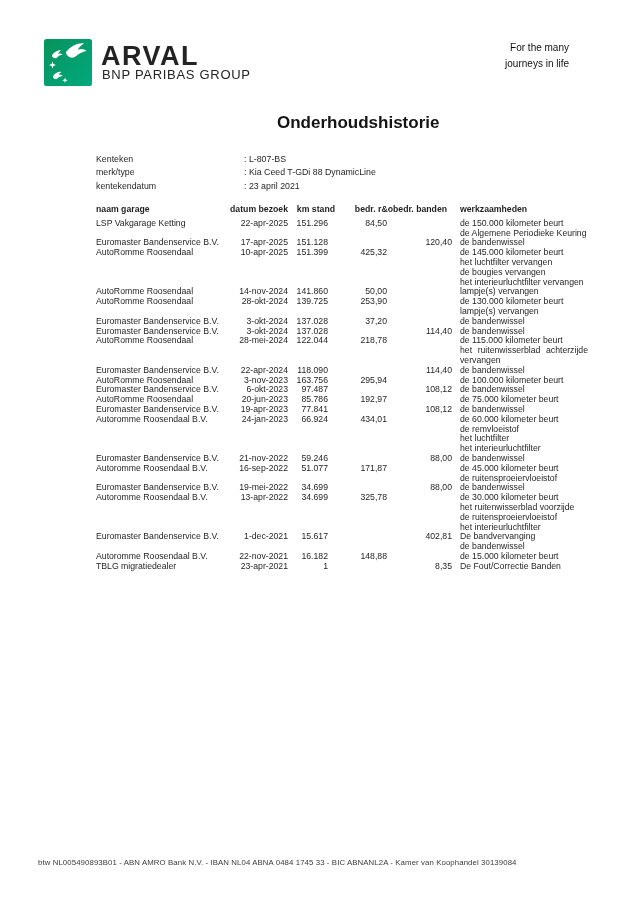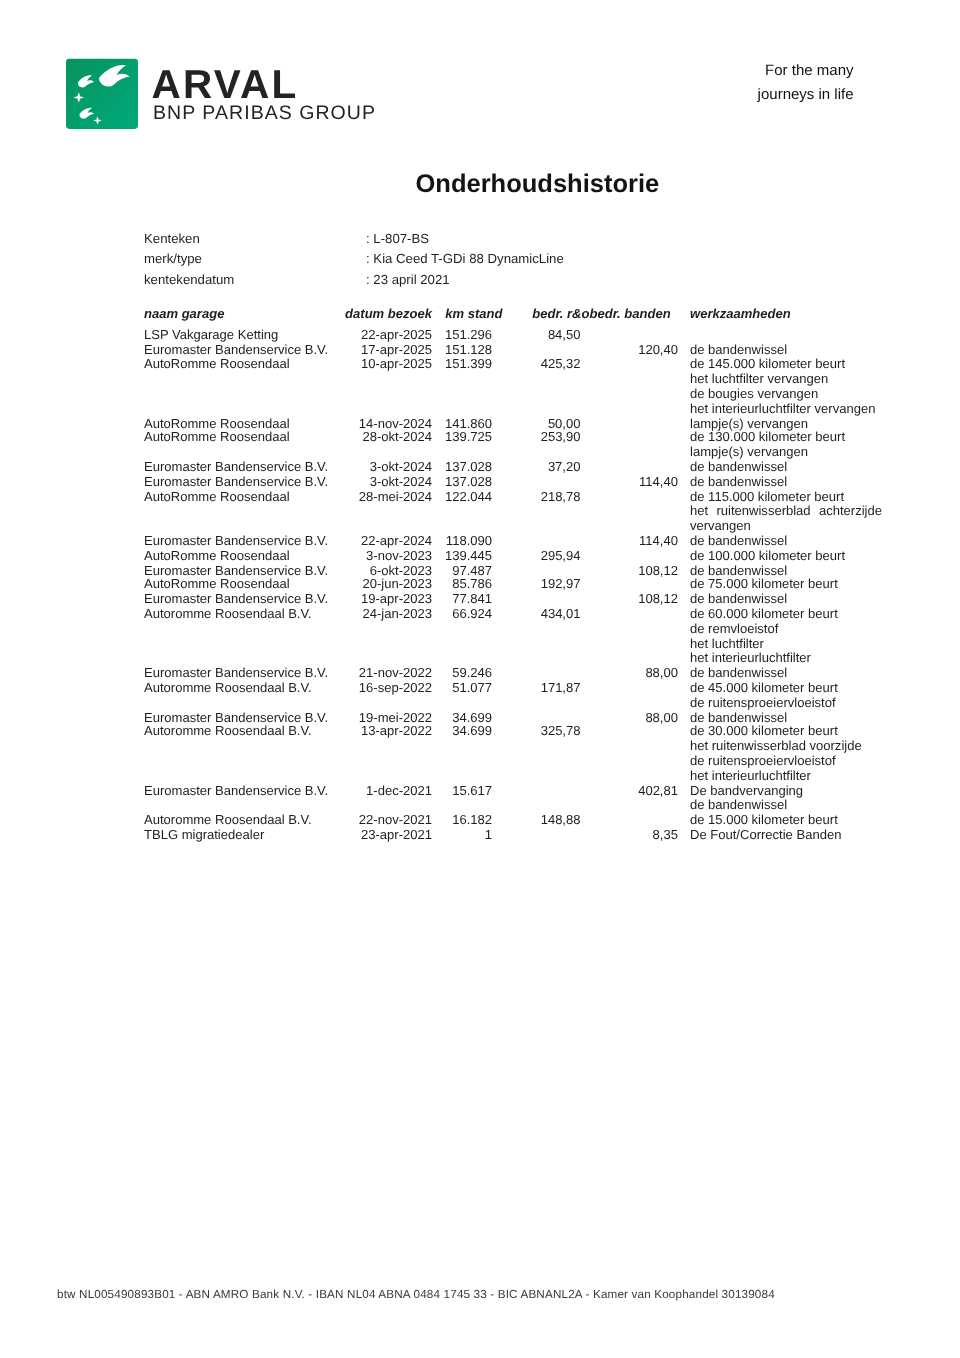--- a/index.html
+++ b/index.html
@@ -30,21 +30,21 @@
   }
   .vehicle-info { position:absolute; left:96px; top:153px; font-size:8.8px; line-height:13.4px; }
   .vi-row { display:flex;gap:12px; }
   .vi-label { width:136px; }
   .vi-value { }
 
   
   .mtable { position:absolute; left:96px; top:205px; width:492px; font-size:8.7px; }
   .thead {
     display:grid; grid-template-columns:134px 58px 47px 58px 51px 144px;
-    font-weight:bold; line-height:9.8px; margin-bottom:4px;font-style:italic;
+    font-weight:bold; line-height:9.8px; margin-bottom:4px;
   }
   .thead .h-werk { padding-left:16px; }
   .trow {
     display:grid; grid-template-columns:134px 58px 40px 59px 65px 136px;
     line-height:9.8px;
   }
   .cell { overflow:visible; white-space:nowrap; }
   .r { text-align:right; }
   .werk { padding-left:8px; white-space:normal; }
   .witem { text-align:justify; }
@@ -115,20 +115,24 @@
       <div class="cell r">bedr. banden</div>
       <div class="cell h-werk">werkzaamheden</div>
     </div>
     <div id="table-rows">
         <div class="trow">
           <div class="cell">LSP Vakgarage Ketting</div>
           <div class="cell r">22-apr-2025</div>
           <div class="cell r">151.296</div>
           <div class="cell r">84,50</div>
           <div class="cell r"></div>
+          <div class="cell werk">
+            <div class="witem">de 150.000 kilometer beurt</div>
+            <div class="witem">de Algemene Periodieke Keuring</div>
+          </div>
         </div>
         <div class="trow">
           <div class="cell">Euromaster Bandenservice B.V.</div>
           <div class="cell r">17-apr-2025</div>
           <div class="cell r">151.128</div>
           <div class="cell r"></div>
           <div class="cell r">120,40</div>
           <div class="cell werk">
             <div class="witem">de bandenwissel</div>
           </div>
@@ -204,21 +208,21 @@
           <div class="cell r">118.090</div>
           <div class="cell r"></div>
           <div class="cell r">114,40</div>
           <div class="cell werk">
             <div class="witem">de bandenwissel</div>
           </div>
         </div>
         <div class="trow">
           <div class="cell">AutoRomme Roosendaal</div>
           <div class="cell r">3-nov-2023</div>
-          <div class="cell r">139.445</div>
+          <div class="cell r">163.756</div>
           <div class="cell r">295,94</div>
           <div class="cell r"></div>
           <div class="cell werk">
             <div class="witem">de 100.000 kilometer beurt</div>
           </div>
         </div>
         <div class="trow">
           <div class="cell">Euromaster Bandenservice B.V.</div>
           <div class="cell r">6-okt-2023</div>
           <div class="cell r">97.487</div>

